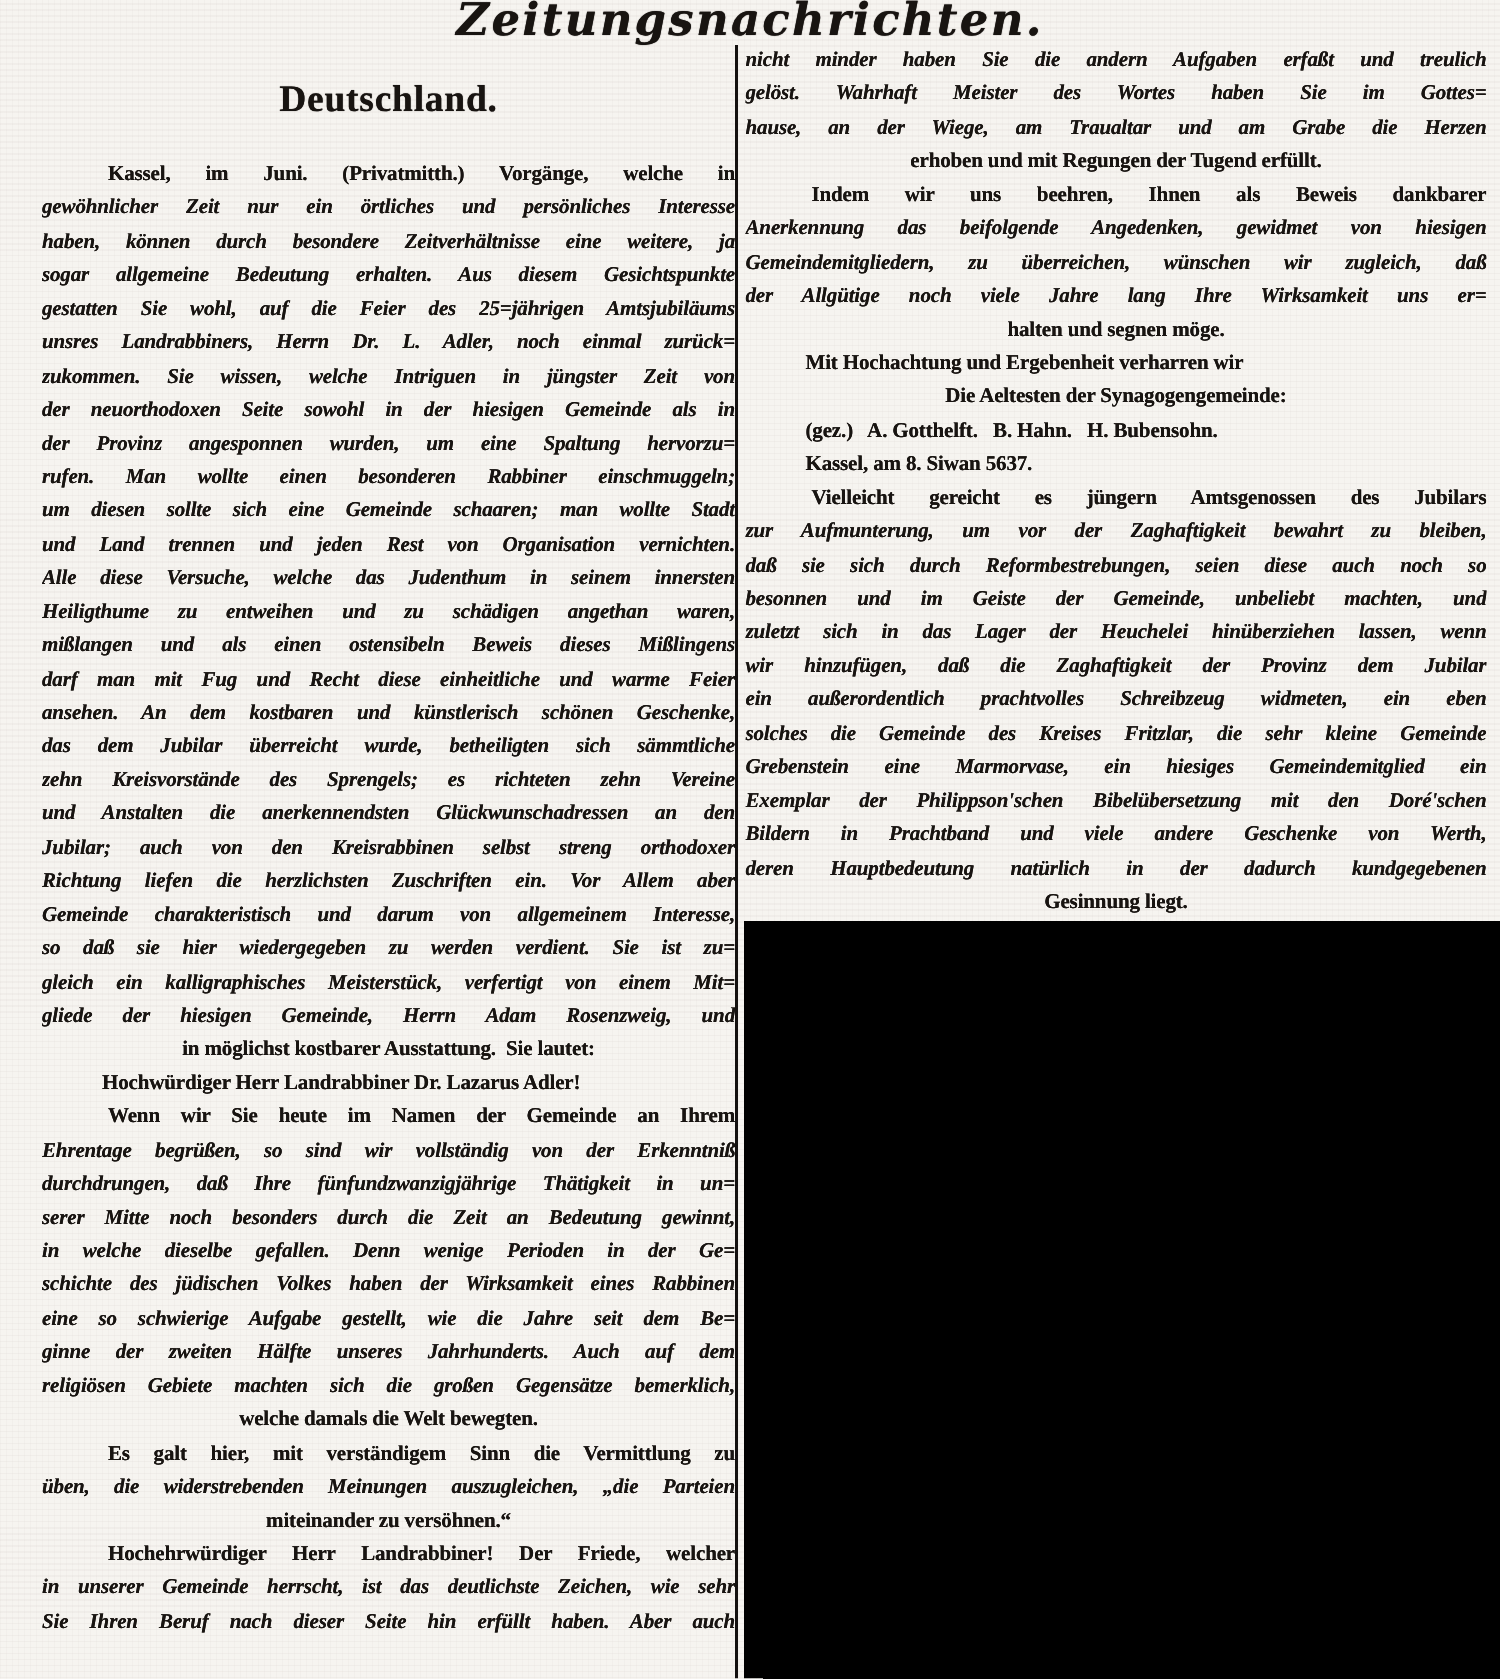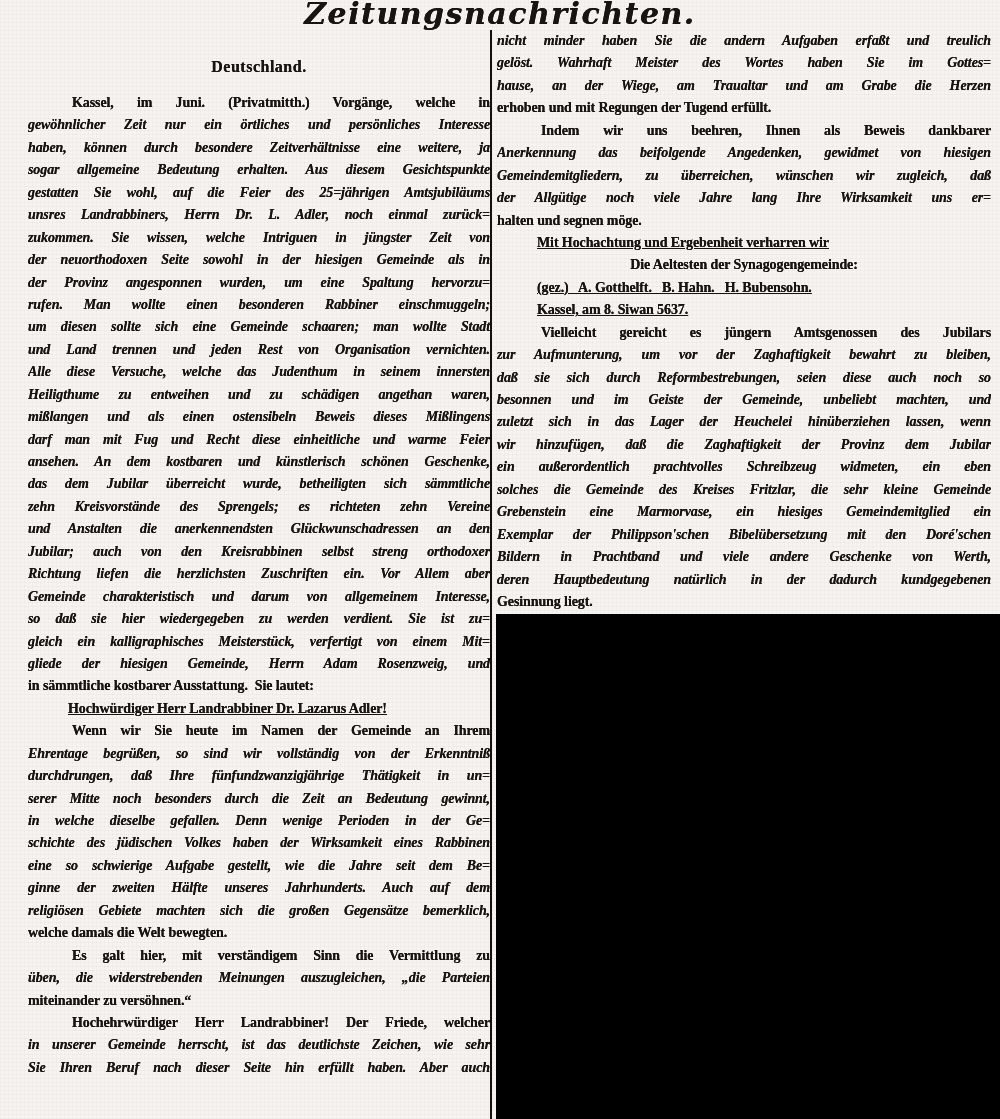--- a/index.html
+++ b/index.html
@@ -22,32 +22,32 @@
     text-shadow:0 0 .6px #181411;
   }
   .col-divider{
     position:absolute;left:490px;top:30px;bottom:0;width:2px;background:#141110;
   }
   .col{position:absolute;font-size:14px;letter-spacing:-0.1px;}
   .col-left{left:28px;top:52px;width:462px;}
   .col-right{left:497px;top:30px;width:494px;}
   .section-heading{
     text-align:center;
-    font-size:16px;letter-spacing:.5px;
-    height:30px;line-height:30px;margin-bottom:10px;
+    font-size:25px;letter-spacing:.5px;
+    height:30px;line-height:30px;margin-bottom:24px;
     text-shadow:0 0 .5px #181411;
   }
   .line{
     height:22.45px;line-height:22.45px;overflow:hidden;
     text-shadow:0 0 .4px #181411;
   }
   .ln-j{text-align:justify;text-align-last:justify;font-style:italic;}
   .ln-ji{text-align:justify;text-align-last:justify;text-indent:44px;}
-  .ln-l{text-align:left;white-space:pre-wrap;}
-  .ln-li{text-align:left;text-indent:40px;white-space:pre-wrap;text-decoration:underline;}
+  .ln-l{text-align:center;white-space:pre-wrap;}
+  .ln-li{text-align:left;text-indent:40px;white-space:pre-wrap;}
   .ln-c{text-align:center;white-space:pre-wrap;}
   .redaction{
     position:absolute;left:496px;right:0;top:614px;bottom:0;background:#000;
   }
 </style>
 </head>
 <body>
 
 <div class="masthead">Zeitungsnachrichten.</div>
 
@@ -75,21 +75,21 @@
       <div class="line ln-j">ansehen.  An dem kostbaren und künstlerisch schönen Geschenke,</div>
       <div class="line ln-j">das dem Jubilar überreicht wurde, betheiligten sich sämmtliche</div>
       <div class="line ln-j">zehn Kreisvorstände des Sprengels; es richteten zehn Vereine</div>
       <div class="line ln-j">und Anstalten die anerkennendsten Glückwunschadressen an den</div>
       <div class="line ln-j">Jubilar; auch von den Kreisrabbinen selbst streng orthodoxer</div>
       <div class="line ln-j">Richtung liefen die herzlichsten Zuschriften ein.  Vor Allem aber</div>
       <div class="line ln-j">Gemeinde charakteristisch und darum von allgemeinem Interesse,</div>
       <div class="line ln-j">so daß sie hier wiedergegeben zu werden verdient.  Sie ist zu=</div>
       <div class="line ln-j">gleich ein kalligraphisches Meisterstück, verfertigt von einem Mit=</div>
       <div class="line ln-j">gliede der hiesigen Gemeinde, Herrn Adam Rosenzweig, und</div>
-      <div class="line ln-l">in sämmtliche kostbarer Ausstattung.  Sie lautet:</div>
+      <div class="line ln-l">in möglichst kostbarer Ausstattung.  Sie lautet:</div>
       <div class="line ln-li">Hochwürdiger Herr Landrabbiner Dr. Lazarus Adler!</div>
       <div class="line ln-ji">Wenn wir Sie heute im Namen der Gemeinde an Ihrem</div>
       <div class="line ln-j">Ehrentage begrüßen, so sind wir vollständig von der Erkenntniß</div>
       <div class="line ln-j">durchdrungen, daß Ihre fünfundzwanzigjährige Thätigkeit in un=</div>
       <div class="line ln-j">serer Mitte noch besonders durch die Zeit an Bedeutung gewinnt,</div>
       <div class="line ln-j">in welche dieselbe gefallen.  Denn wenige Perioden in der Ge=</div>
       <div class="line ln-j">schichte des jüdischen Volkes haben der Wirksamkeit eines Rabbinen</div>
       <div class="line ln-j">eine so schwierige Aufgabe gestellt, wie die Jahre seit dem Be=</div>
       <div class="line ln-j">ginne der zweiten Hälfte unseres Jahrhunderts.  Auch auf dem</div>
       <div class="line ln-j">religiösen Gebiete machten sich die großen Gegensätze bemerklich,</div>

